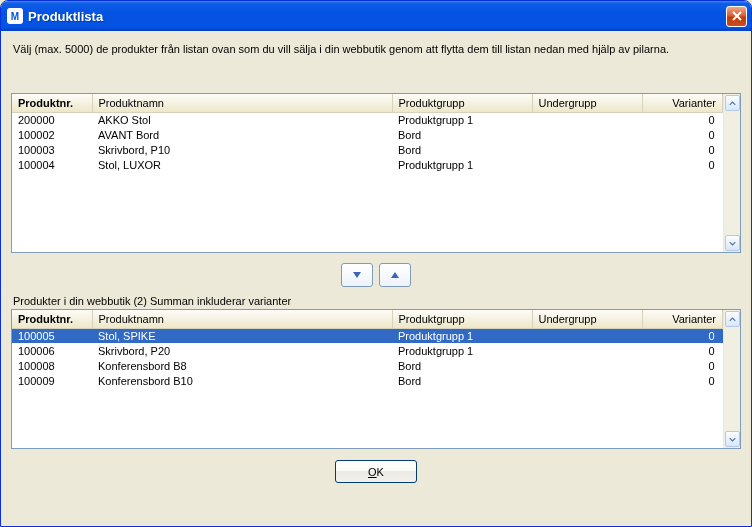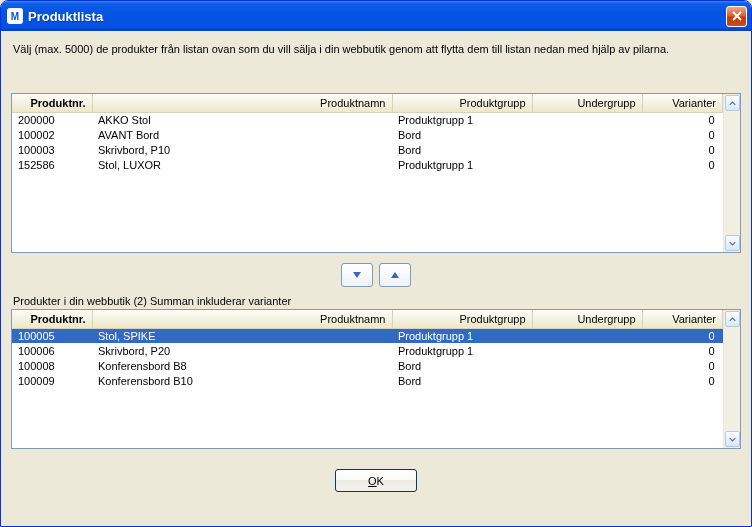--- a/index.html
+++ b/index.html
@@ -23,42 +23,42 @@
   .instruction { color: #000; margin-bottom: 38px; padding: 0 2px; }
   .section-label { color: #000; margin-bottom: 2px; padding-left: 2px; }
   .grid-wrap { border: 1px solid #7f9db9; background: #fff; position: relative; display: flex; }
   .grid-top { height: 160px; }
   .grid-bottom { height: 140px; }
   .grid-body { flex: 1; overflow: hidden; }
   table { border-collapse: collapse; width: 100%; table-layout: fixed; }
   thead th {
     background: linear-gradient(to bottom, #fdfcf7 0%, #f3efdd 60%, #eee7c6 100%);
     border-right: 1px solid #d6d2bd; border-bottom: 1px solid #d6d2bd;
-    text-align: right; font-weight: normal; padding: 2px 6px; height: 18px; color: #000;
+    text-align: left; font-weight: normal; padding: 2px 6px; height: 18px; color: #000;
   }
   thead th.bold { font-weight: bold; }
   thead th:last-child { text-align: right; }
   tbody td { padding: 1px 6px; height: 15px; color: #000; white-space: nowrap; overflow: hidden; }
   tbody td:last-child { text-align: right; padding-right: 8px; }
   tbody tr.sel td { background: #316ac5; color: #fff; }
   .col-nr { width: 80px; }
   .col-name { width: 300px; }
   .col-grp { width: 140px; }
   .col-sub { width: 110px; }
   .col-var { width: auto; }
   .scrollbar { width: 17px; background: #f1efe2; border-left: 1px solid #ece9d8; display: flex; flex-direction: column; justify-content: space-between; }
   .sb-btn { width: 15px; height: 16px; margin: 1px auto; background: linear-gradient(to bottom,#fdfdfd,#d6e7fb); border: 1px solid #b4c8e8; border-radius: 2px; display: flex; align-items:center; justify-content:center; cursor: pointer; }
   .sb-btn svg { width: 7px; height: 7px; }
   .arrow-row { display: flex; justify-content: center; gap: 6px; margin: 10px 0 8px 0; }
   .arrow-btn {
     width: 32px; height: 24px; border: 1px solid #7f9db9; border-radius: 3px;
     background: linear-gradient(to bottom,#ffffff,#eef3fa); display: flex; align-items:center; justify-content:center; cursor: pointer;
   }
   .arrow-btn svg { width: 10px; height: 10px; }
-  .button-row { display: flex; justify-content: center; gap: 16px; padding: 20px 0 2px 0; }
+  .button-row { display: flex; justify-content: center; gap: 16px; padding: 11px 0 2px 0; }
   .btn {
     min-width: 82px; height: 23px; border: 1px solid #003c74; border-radius: 3px;
     background: linear-gradient(to bottom,#ffffff 0%, #fafaf6 45%, #ecebe5 50%, #f2f1ec 100%);
     display: flex; align-items:center; justify-content:center; cursor: pointer; color:#000;
     padding: 0 14px;
   }
   .btn .ul { text-decoration: underline; }
 </style>
 </head>
 <body>
@@ -112,21 +112,21 @@
                 <td>0</td>
               </tr>
               <tr>
                 <td>100003</td>
                 <td>Skrivbord, P10</td>
                 <td>Bord</td>
                 <td></td>
                 <td>0</td>
               </tr>
               <tr>
-                <td>152586</td>
+                <td>100004</td>
                 <td>Stol, LUXOR</td>
                 <td>Produktgrupp 1</td>
                 <td></td>
                 <td>0</td>
               </tr>
             </tbody>
         </table>
       </div>
       <div class="scrollbar">
         <div class="sb-btn">

